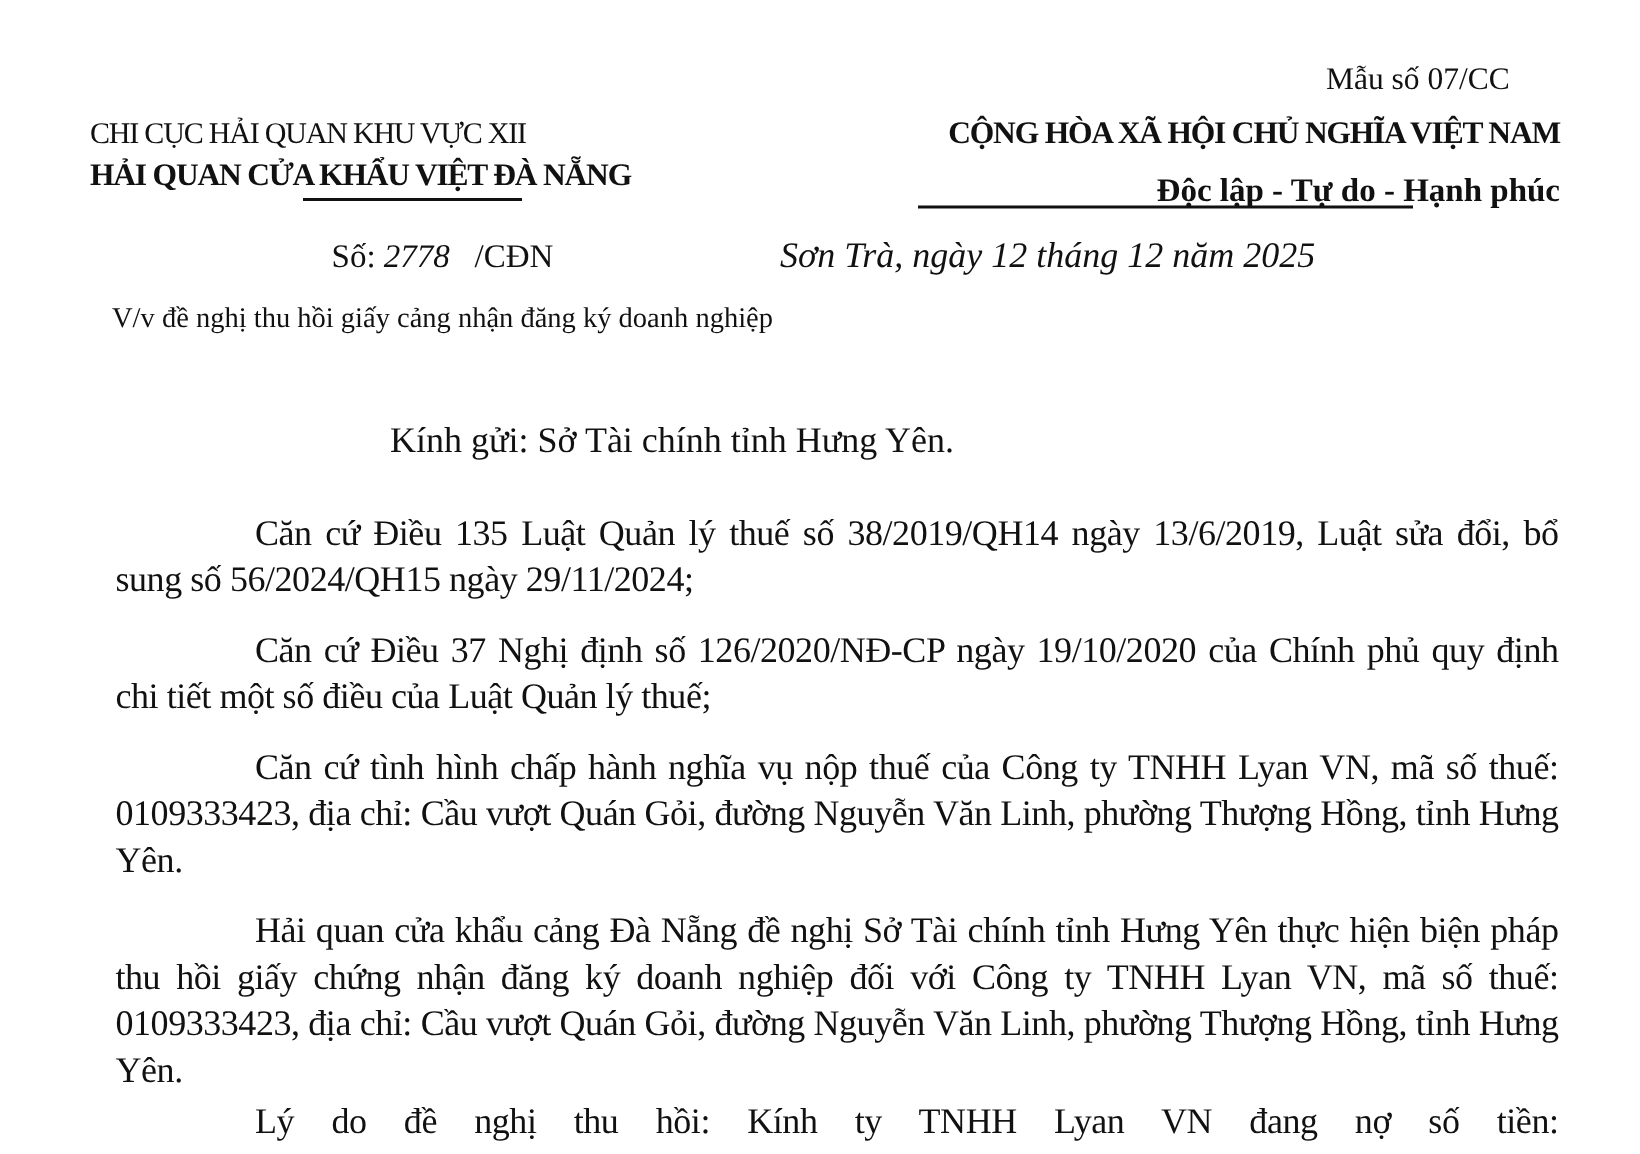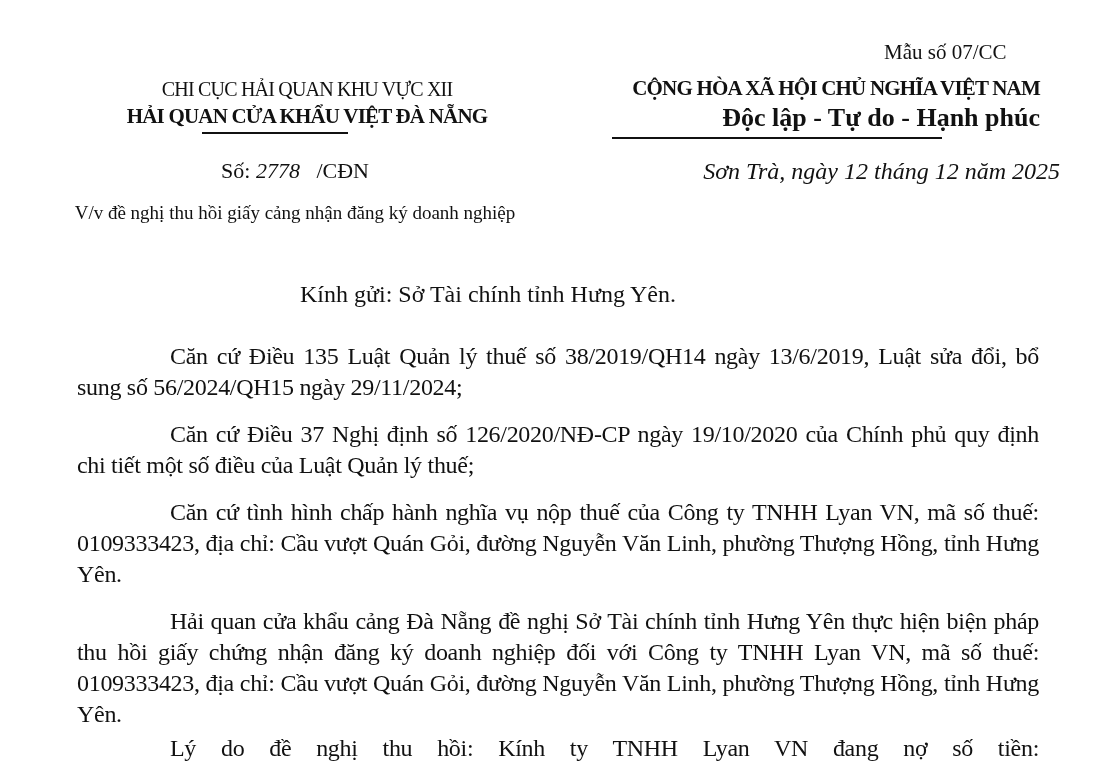--- a/index.html
+++ b/index.html
@@ -1,32 +1,32 @@
 <!DOCTYPE html>
 <html><head>
 <meta charset="utf-8">
 <style>
   html, body { margin:0; padding:0; background:#ffffff; }
   body { width:1093px; height:769px; overflow:hidden; position:relative;
          font-family:"Liberation Serif","DejaVu Serif",serif; color:#111; }
   .abs { position:absolute; white-space:nowrap; }
   .form-no { left:884px; top:40px; font-size:21px; }
-  .agency { left:72px; width:470px; text-align:center; font-size:20px; letter-spacing:-0.8px; }
+  .agency { left:60px; width:470px; text-align:left; font-size:20px; letter-spacing:-0.8px; }
   .agency.l1 { top:78px; }
   .agency.l2 { top:104px; font-weight:bold; font-size:21px; }
   .ul-left { left:202px; top:132px; width:146px; height:2px; background:#111; }
   .nation { left:520px; width:520px; text-align:right; }
   .nation.l1 { top:76px; font-weight:bold; font-size:21px; letter-spacing:-0.8px; }
-  .nation.l2 { top:103px; font-weight:bold; font-size:26px; }
+  .nation.l2 { top:114px; font-weight:bold; font-size:22px; }
   .ul-right { left:612px; top:137px; width:330px; height:2px; background:#111; }
   .docno { left:60px; width:470px; text-align:center; top:158px; font-size:22px; }
   .docno i { font-style:italic; }
   .subject { left:60px; width:470px; text-align:center; font-size:19px; line-height:27px; top:199px; white-space:normal; }
-  .placedate { left:520px; width:540px; text-align:right; top:158px; font-size:24px; font-style:italic; }
-  .recipient { left:0; width:896px; text-align:center; top:281px; font-size:24px;margin-left:40px; }
+  .placedate { left:520px; width:540px; text-align:left; top:158px; font-size:24px; font-style:italic; }
+  .recipient { left:0; width:896px; text-align:center; top:281px; font-size:24px; }
   .para { position:absolute; left:62px; width:962px; font-size:24px; line-height:31px;
           text-align:justify; text-indent:93px; white-space:normal; letter-spacing:-0.3px;margin-left:15px; }
   .p1 { top:341px; }
   .p2 { top:419px; }
   .p3 { top:497px; }
   .p4 { top:606px; }
   .p5 { top:733px; text-align-last:justify; }
 </style>
 </head>
 <body>

